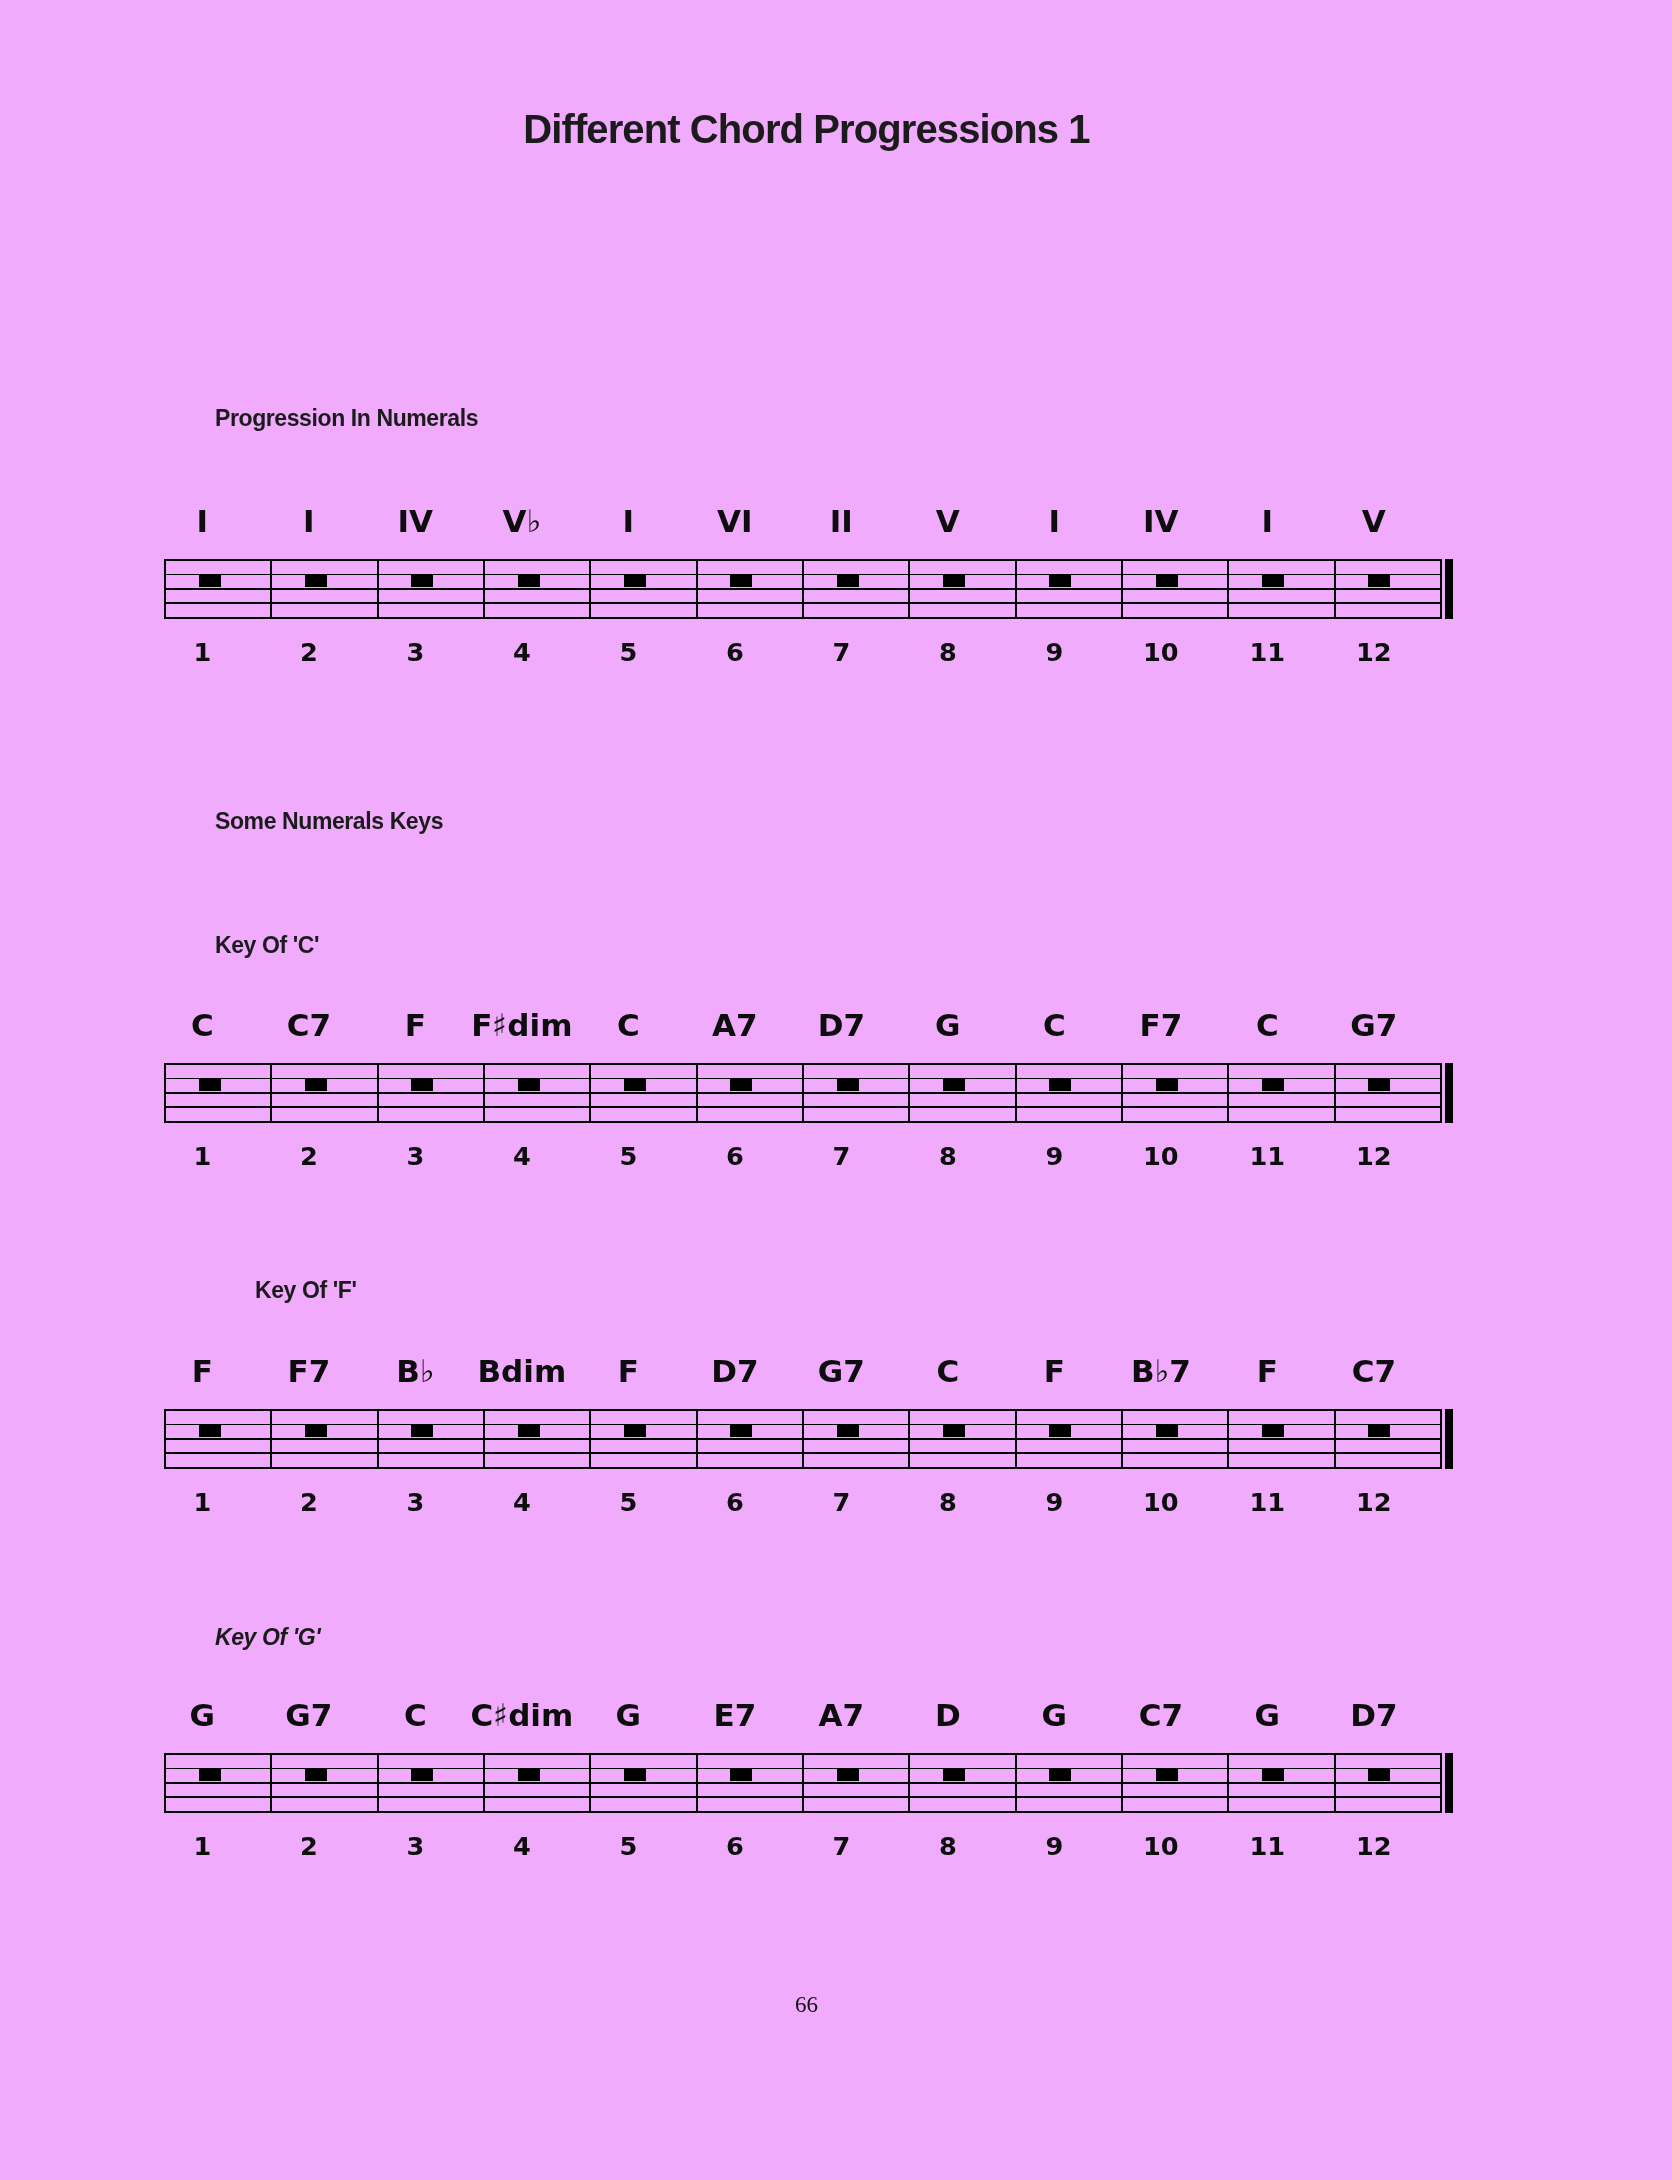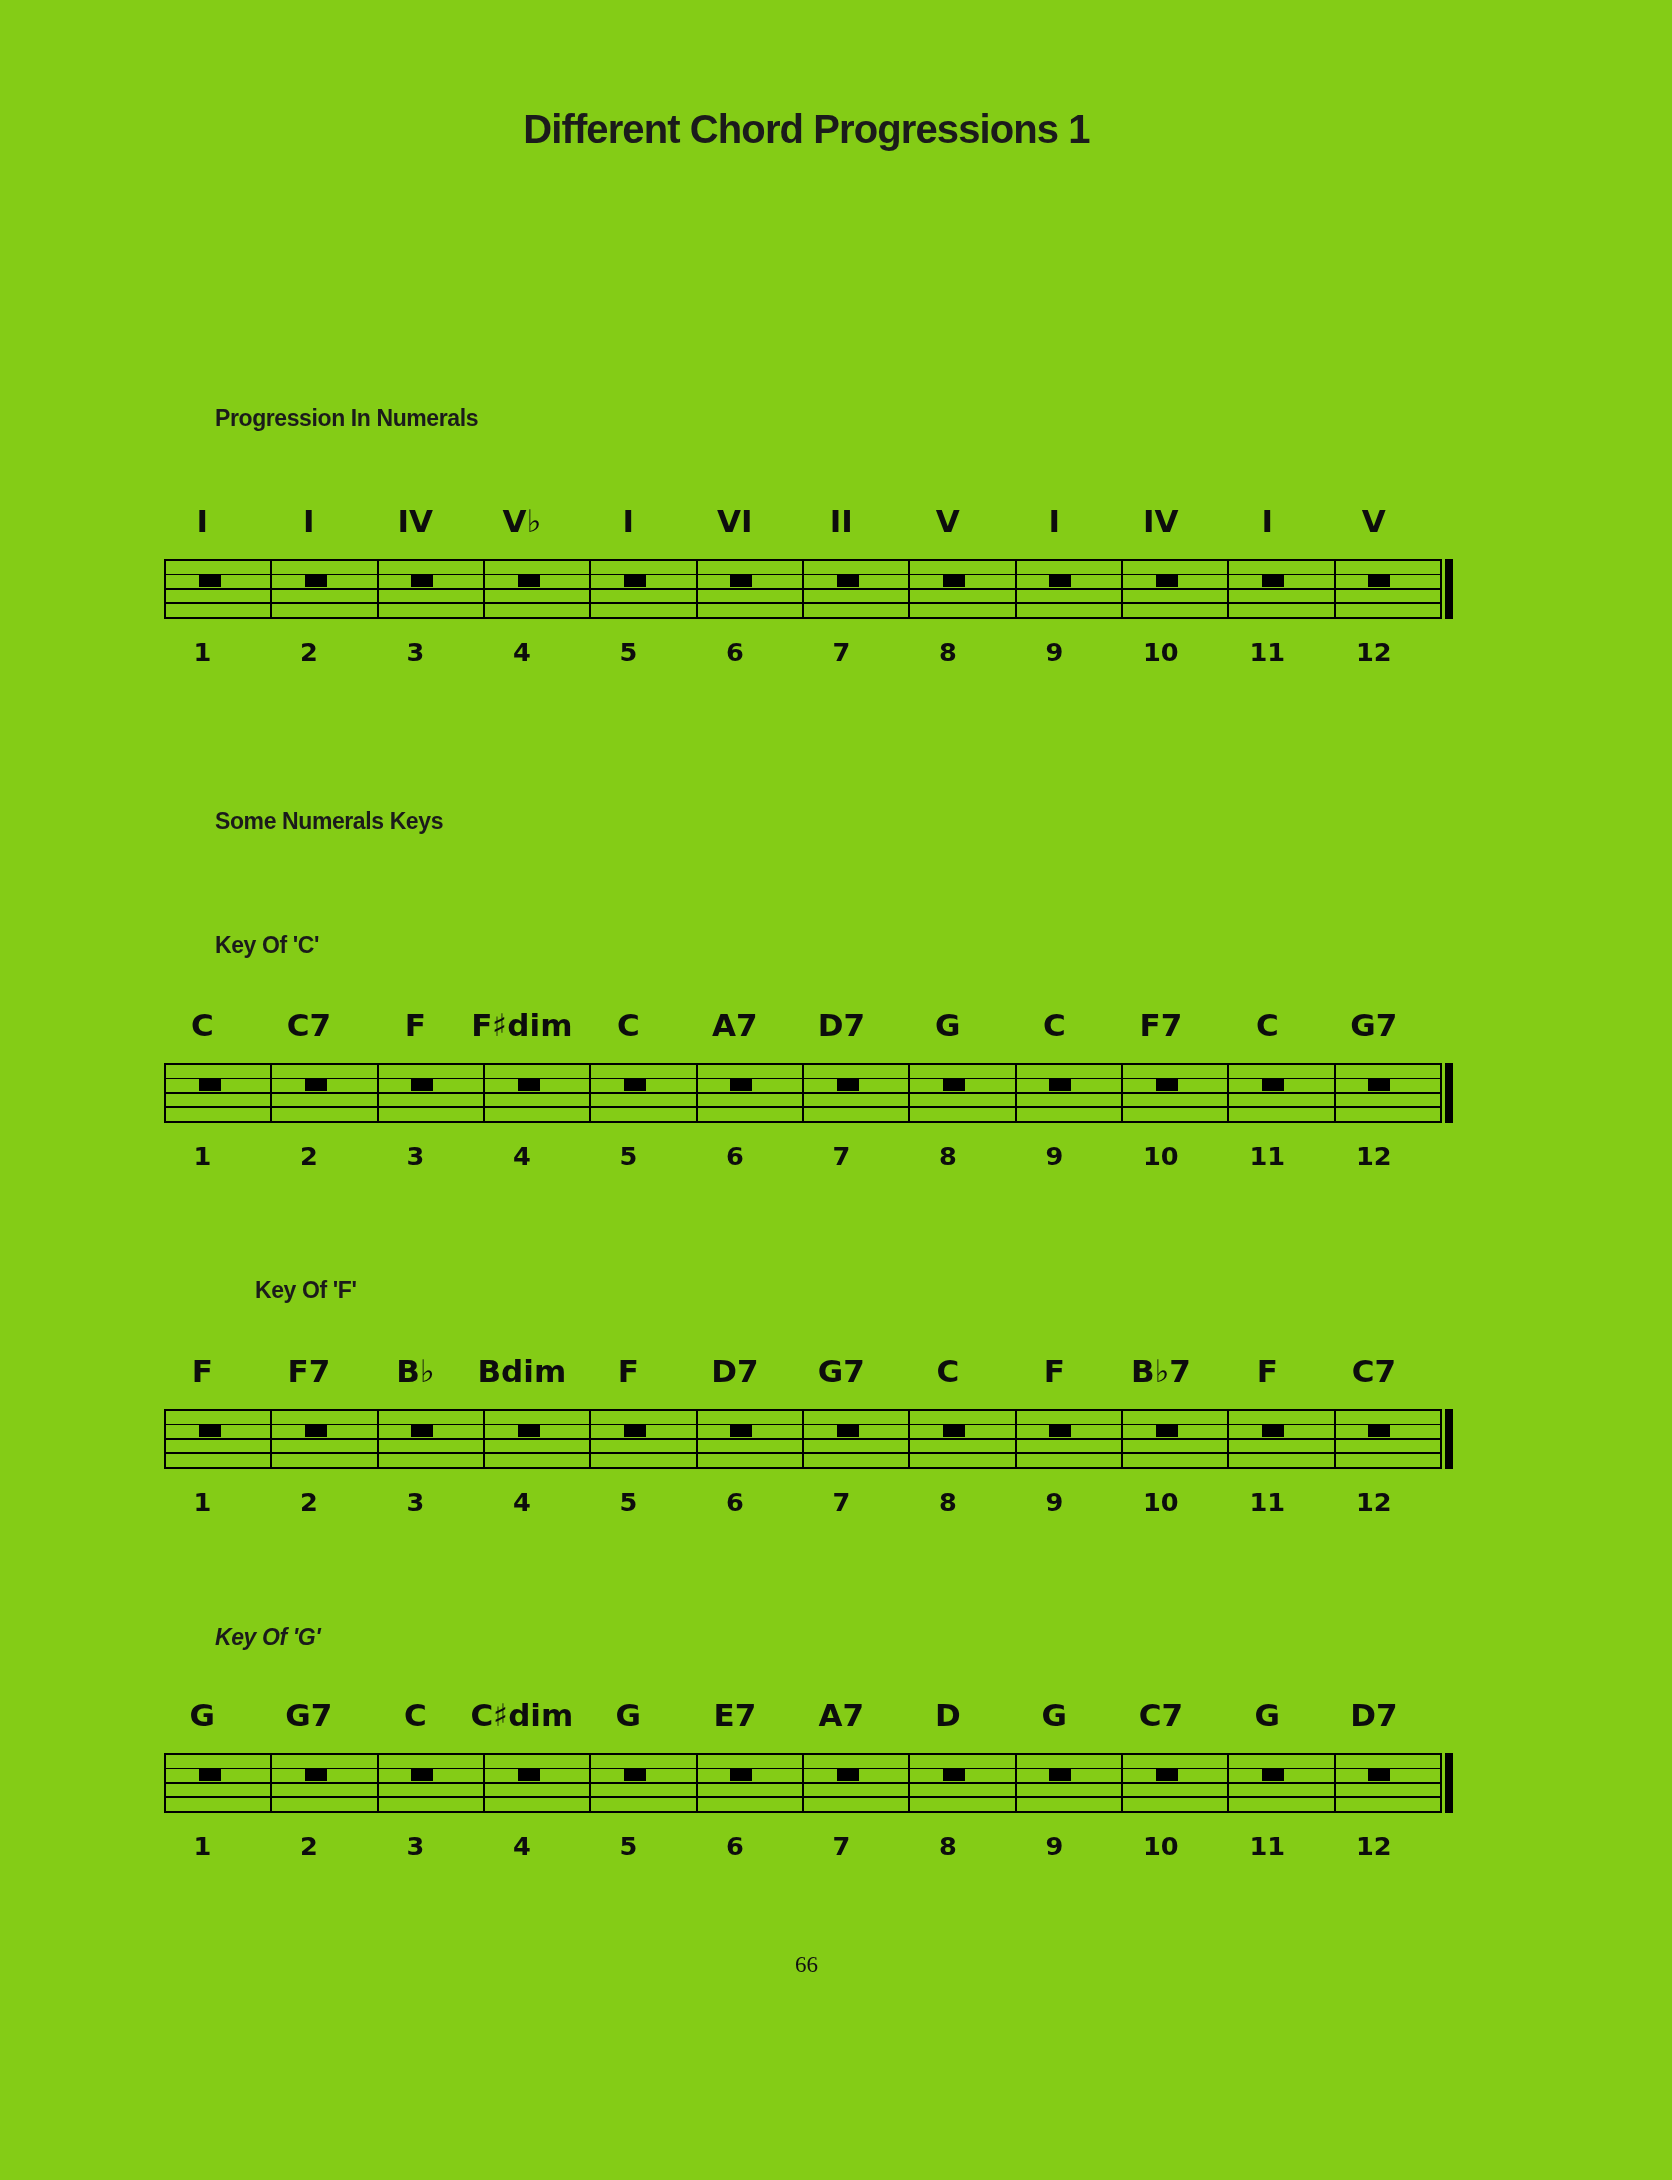--- a/index.html
+++ b/index.html
@@ -1,21 +1,21 @@
 <!DOCTYPE html>
 <html style="font-size:13.6px"><head>
 <meta charset="utf-8">
 <style>
   html, body { margin: 0; padding: 0; background: #ffffff; }
 
   .page {
     position: relative;
     width: 1673px;
     height: 2181px;
-    background: #84cc16;
+    background: #f0abfc;
     font-family: "Liberation Sans", sans-serif;
     color: #171717;
     overflow: hidden;
   }
 
   .page-title {
     position: absolute;
     top: 104px;
     left: 164px;
     width: 1285px;
@@ -146,21 +146,21 @@
     transform: translateX(-50%);
     font-family: "DejaVu Sans", sans-serif;
     font-weight: 700;
     font-size: 25.6px;
     line-height: 37px;
     color: #0d0d0d;
   }
 
   .page-number {
     position: absolute;
-    top: 1952px;
+    top: 1992px;
     left: 164px;
     width: 1285px;
     text-align: center;
     font-family: "Liberation Serif", serif;
     font-size: 23px;
     color: #111111;
   }
 </style>
 </head>
 <body>

